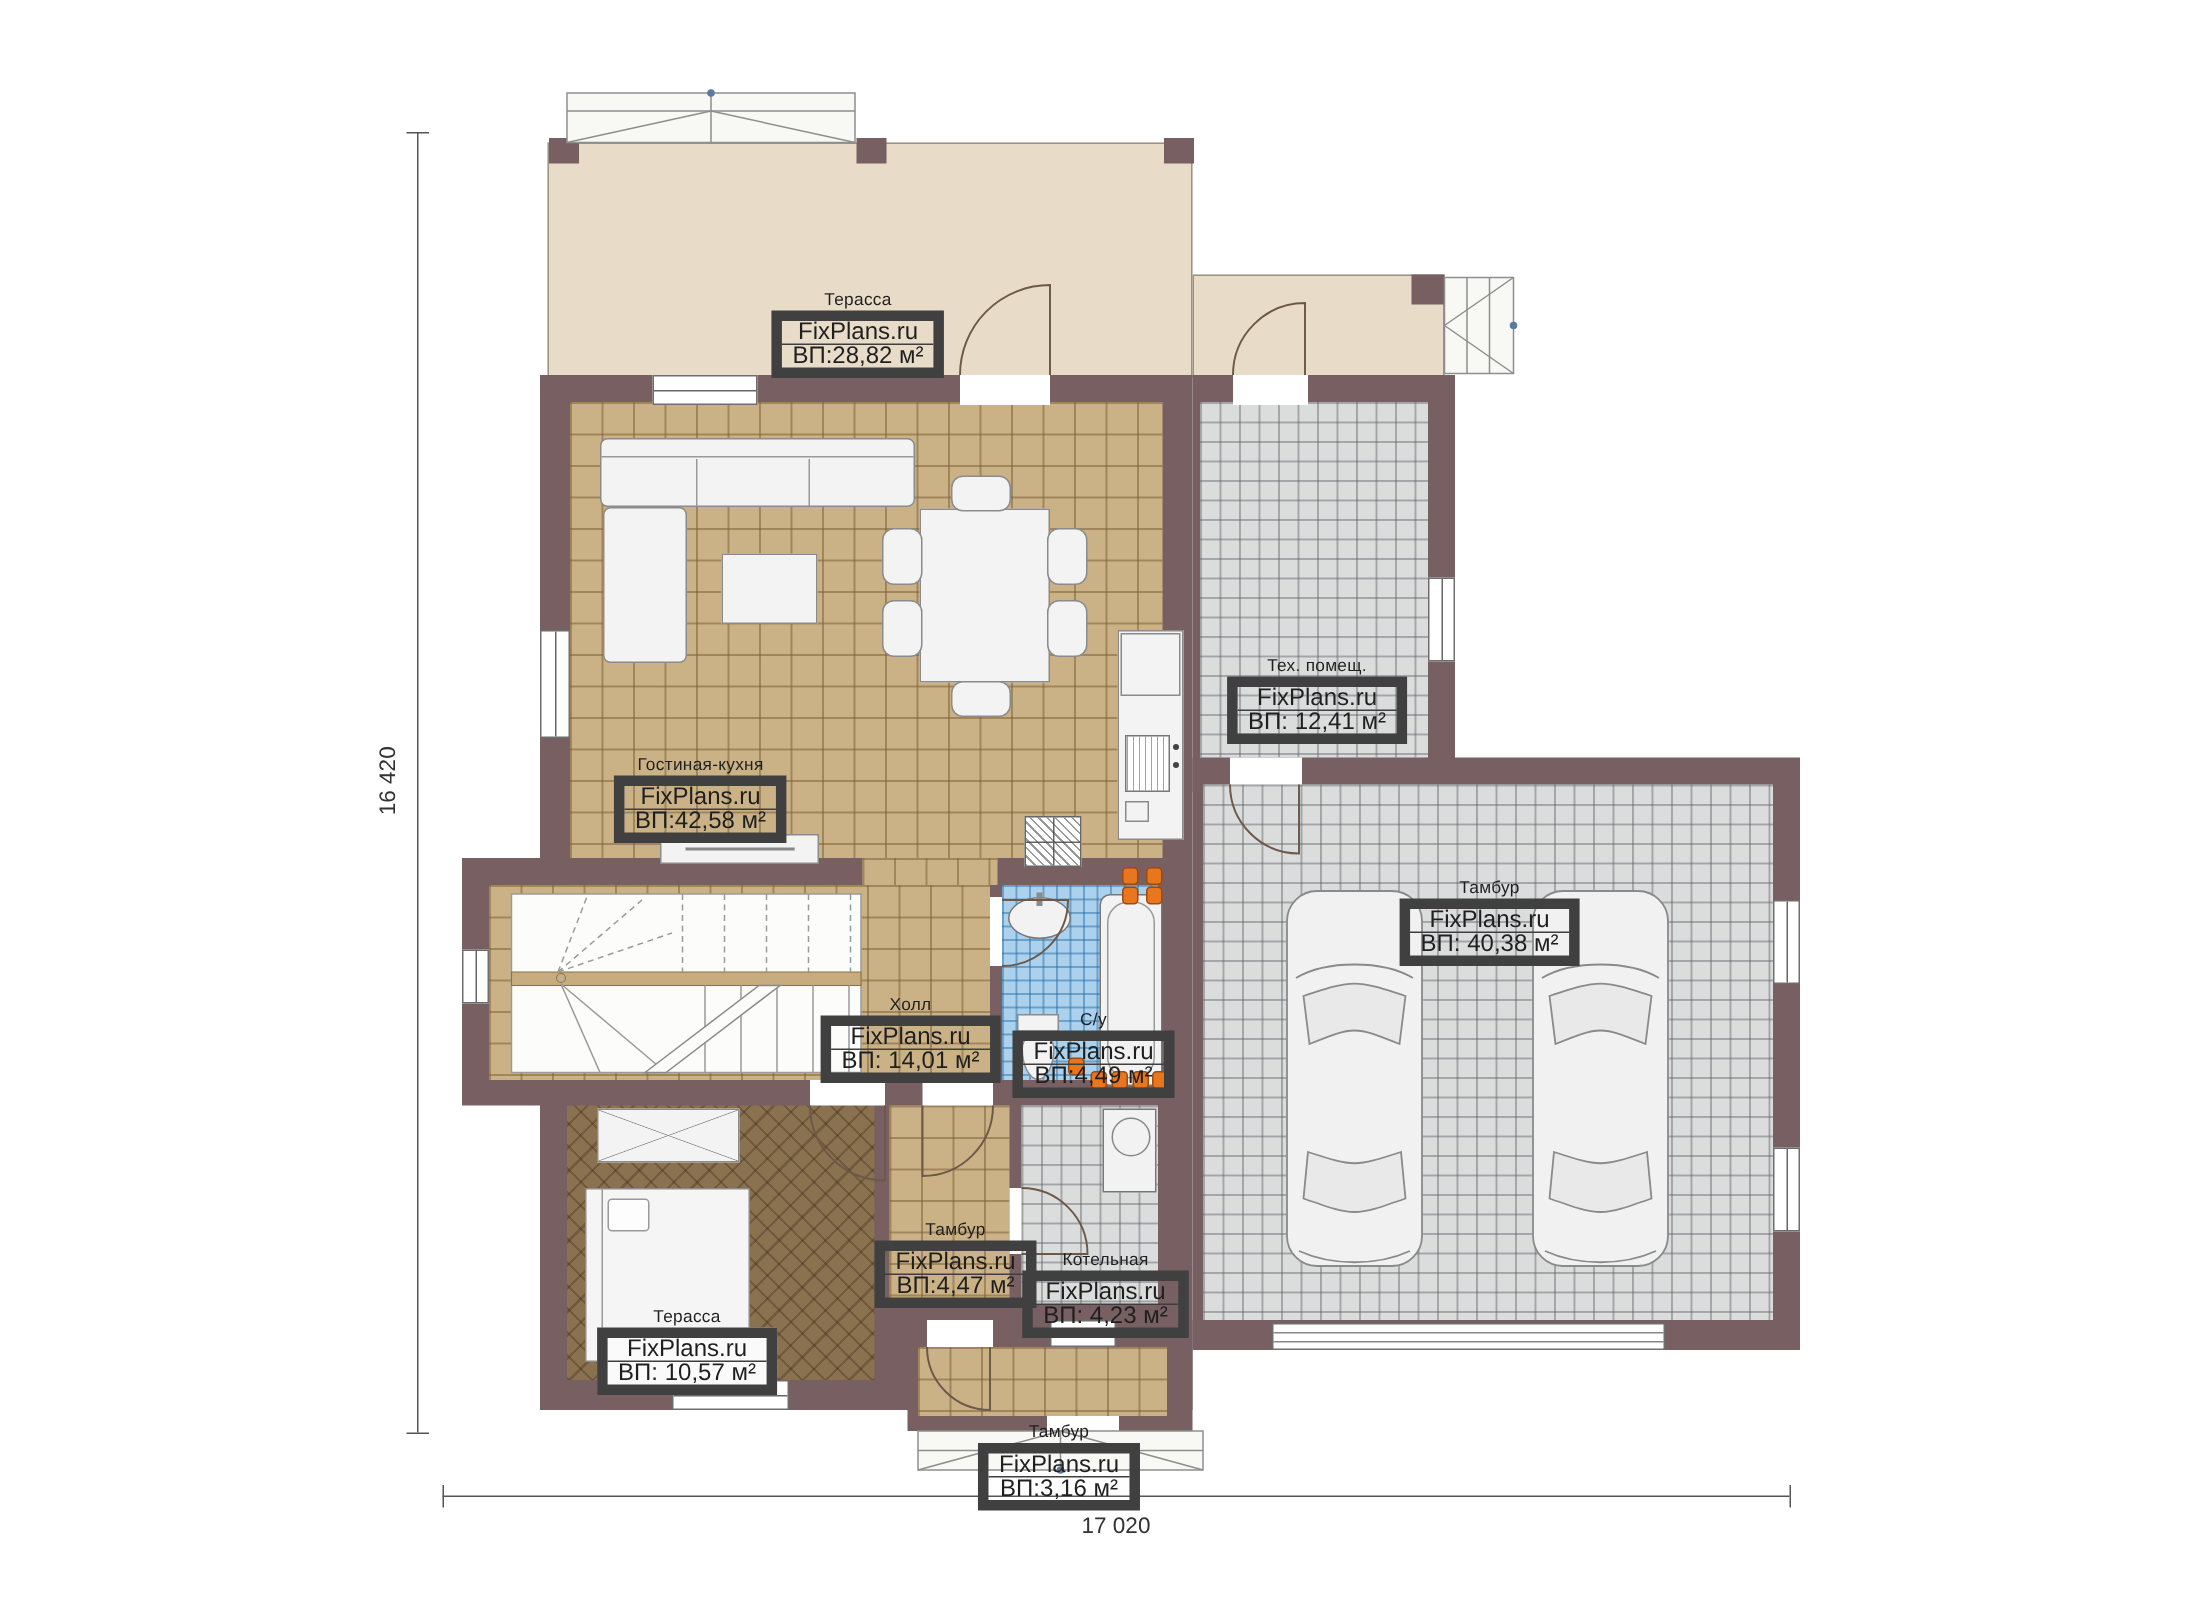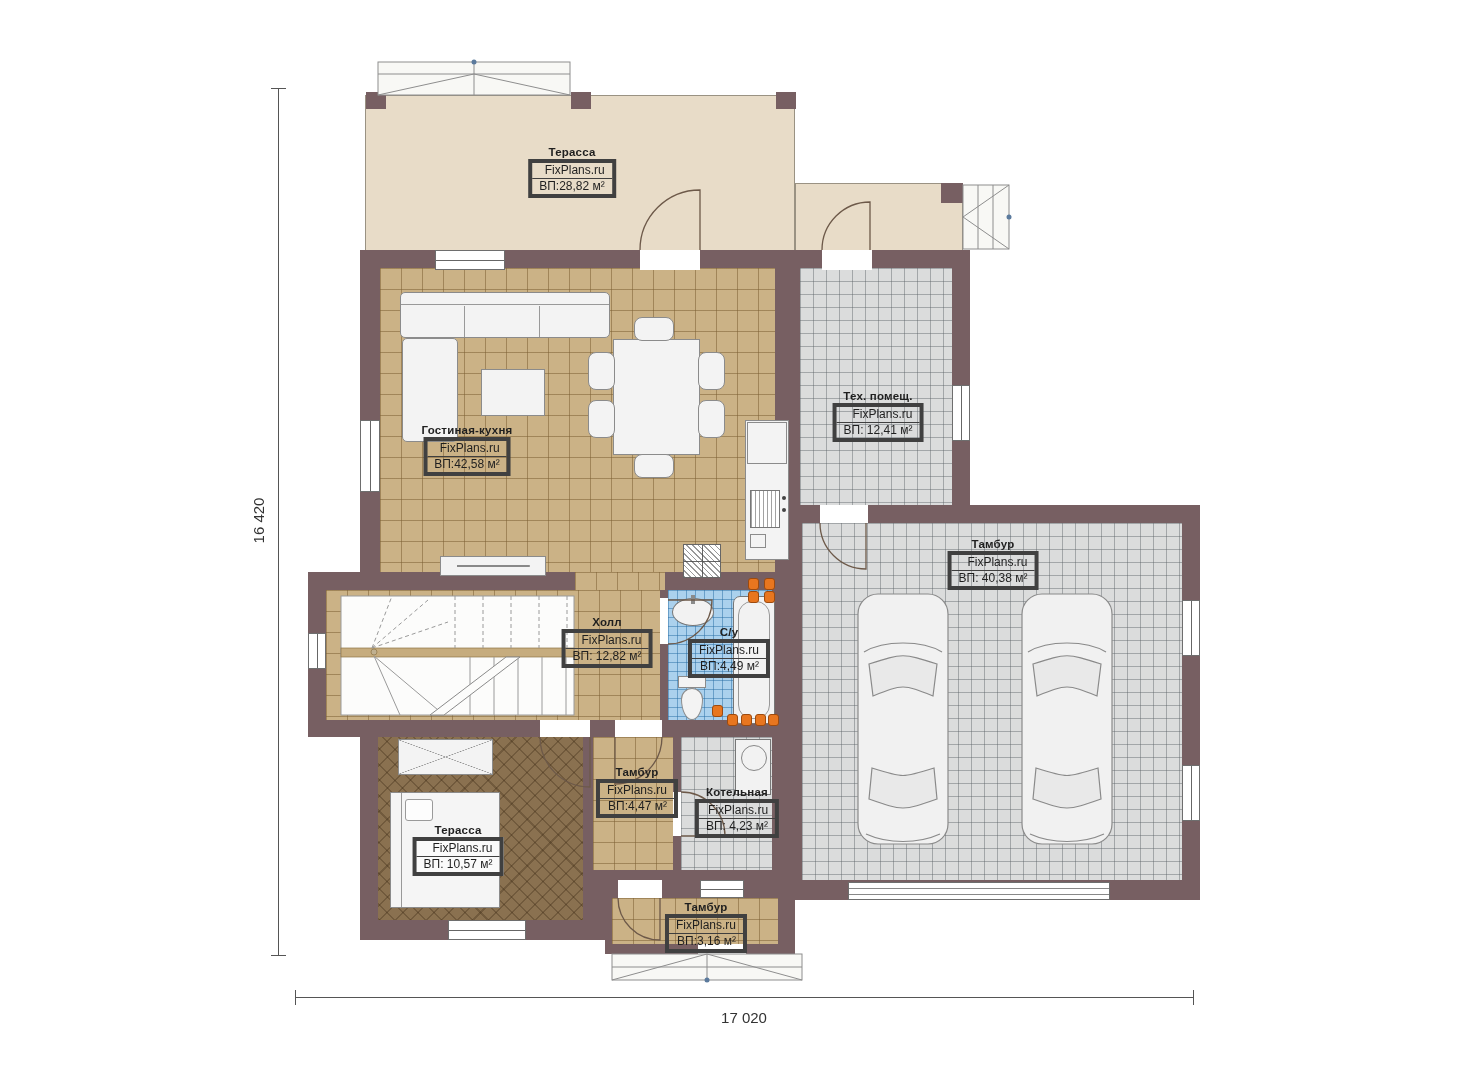--- a/index.html
+++ b/index.html
@@ -28,22 +28,22 @@
   .win-v{background-color:#fff;border:1px solid #6e6e6e;
     background-image:linear-gradient(#666,#666);background-size:1px 100%;
     background-position:50% 0;background-repeat:no-repeat;}
   .gate{background-color:#fff;border:1px solid #6e6e6e;
     background-image:linear-gradient(#888,#888),linear-gradient(#888,#888);
     background-size:100% 1px,100% 1px;background-position:0 35%,0 70%;background-repeat:no-repeat;}
   .opening{background:#fff;}
   .furn{background:#f3f3f3;border:1px solid #8b8b8b;}
   .heat{width:11px;height:12px;background:#e8761f;border:1px solid #9d4a0e;border-radius:3px;}
   .room-label{transform:translateX(-50%);text-align:center;color:#1f1f1f;z-index:40;}
-  .room-label .nm{font-weight:bold;font-size:11.5px;white-space:nowrap;letter-spacing:.2px;}
-  .lblbox{display:inline-block;border:4px solid #404040;font-size:12px;line-height:15px;margin-top:1px;text-align:right;}
+  .room-label .nm{font-weight:normal;font-size:11.5px;white-space:nowrap;letter-spacing:.2px;margin-top:48px;}
+  .lblbox{display:inline-block;border:7px solid #404040;font-size:16px;line-height:15px;margin-top:1px;}
   .lblbox .r1{padding:0 7px;border-bottom:1px solid #3f3f3f;white-space:nowrap;}
   .lblbox .r2{padding:0 7px;white-space:nowrap;}
   .dim{font-size:15px;color:#333;}
   .dimline{background:#555;}
   .bathtub{background:#f2f2f2;border:1.5px solid #777;border-radius:7px;}
   .bathtub::before{content:"";position:absolute;inset:4px;border:1px solid #999;border-radius:14px;}
   .basin{background:#f2f2f2;border:1px solid #777;border-radius:50%;}
   .basin::before{content:"";position:absolute;left:50%;top:-4px;width:4px;height:9px;margin-left:-2px;background:#8b8b8b;}
   .boilerunit{background:#f2f2f2;border:1px solid #777;}
   .boilerunit::before{content:"";position:absolute;left:5px;top:5px;width:24px;height:24px;border:1px solid #888;border-radius:50%;}
@@ -227,21 +227,21 @@
     <use href="#car" x="164"></use>
   </svg>
 
   <div class="abs room-label" style="left:572px;top:146px;">
     <div class="nm">Терасса</div>
     <div class="lblbox">
       <div class="r1">FixPlans.ru</div>
       <div class="r2">ВП:28,82 м²</div>
     </div>
   </div>
-  <div class="abs room-label" style="left:467px;top:424px;">
+  <div class="abs room-label" style="left:467px;top:456px;">
     <div class="nm">Гостиная-кухня</div>
     <div class="lblbox">
       <div class="r1">FixPlans.ru</div>
       <div class="r2">ВП:42,58 м²</div>
     </div>
   </div>
   <div class="abs room-label" style="left:878px;top:390px;">
     <div class="nm">Тех. помещ.</div>
     <div class="lblbox">
       <div class="r1">FixPlans.ru</div>
@@ -252,21 +252,21 @@
     <div class="nm">Тамбур</div>
     <div class="lblbox">
       <div class="r1">FixPlans.ru</div>
       <div class="r2">ВП: 40,38 м²</div>
     </div>
   </div>
   <div class="abs room-label" style="left:607px;top:616px;">
     <div class="nm">Холл</div>
     <div class="lblbox">
       <div class="r1">FixPlans.ru</div>
-      <div class="r2">ВП: 12,82 м²</div>
+      <div class="r2">ВП: 14,01 м²</div>
     </div>
   </div>
   <div class="abs room-label" style="left:729px;top:626px;">
     <div class="nm">С/у</div>
     <div class="lblbox">
       <div class="r1">FixPlans.ru</div>
       <div class="r2">ВП:4,49 м²</div>
     </div>
   </div>
   <div class="abs room-label" style="left:637px;top:766px;">

